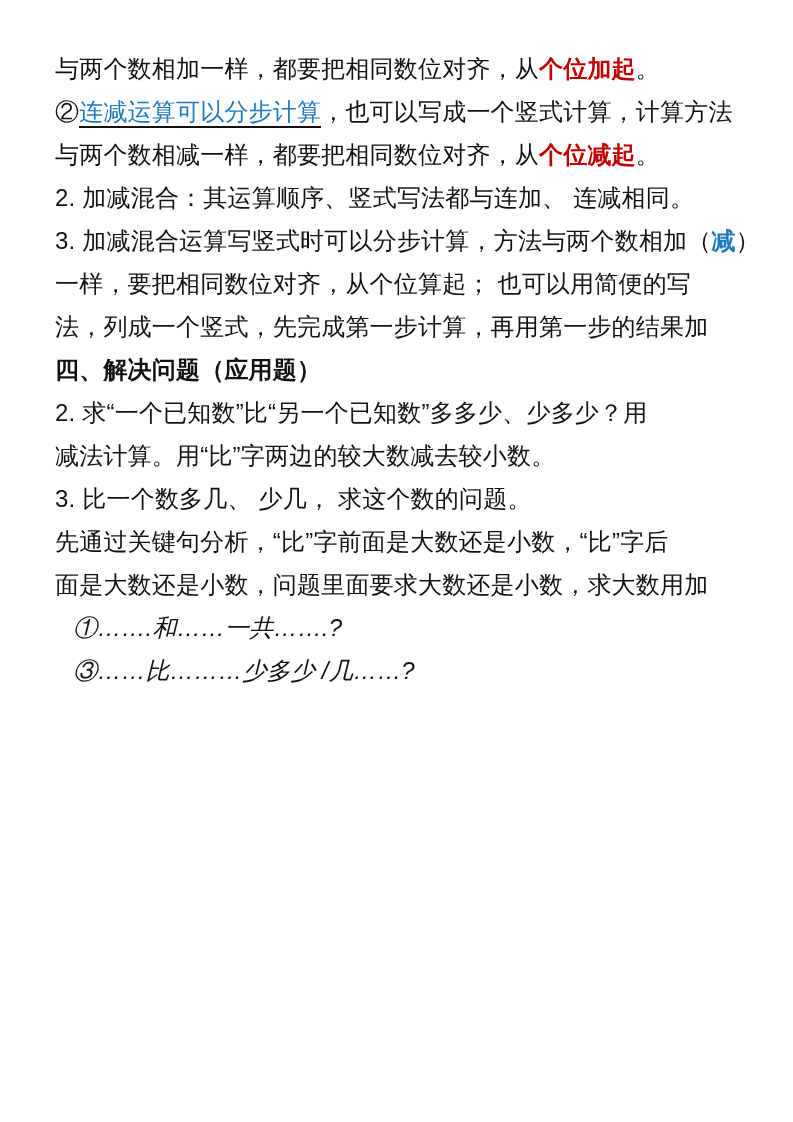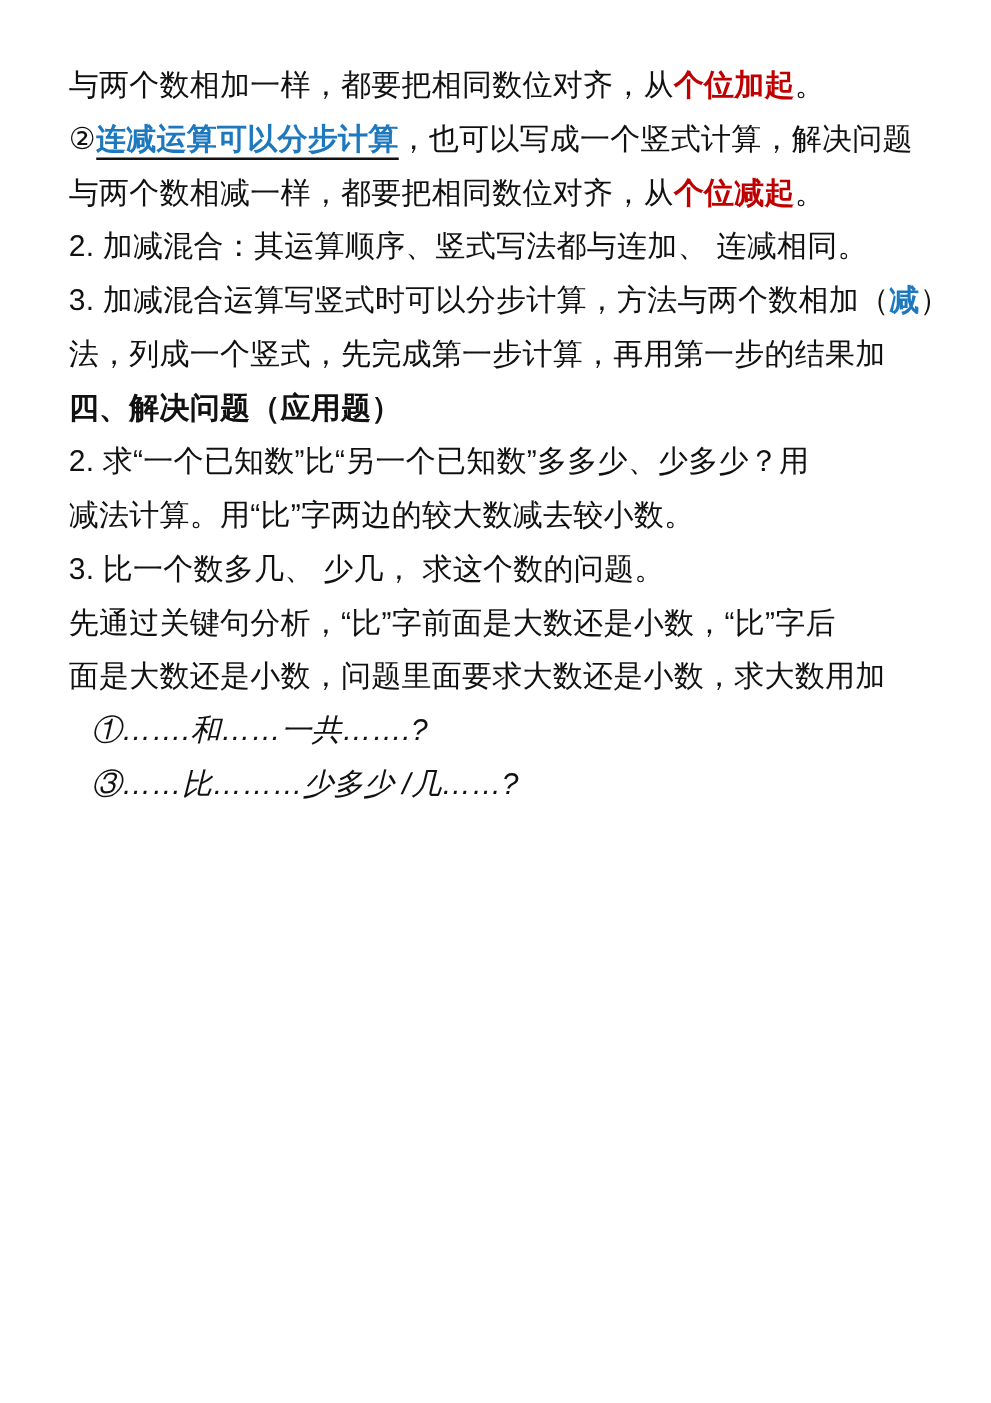--- a/index.html
+++ b/index.html
@@ -35,40 +35,41 @@
   .red {
     color: var(--red, #c00000);
     font-weight: bold;
   }
   .blue {
     color: var(--blue, #1e78be);
     font-weight: bold;
   }
   .blueu {
     color: var(--blue, #1e78be);
-    font-weight: bold;
+    font-weight: normal;
     border-bottom: 2px solid var(--underline, #111111);
     padding-bottom: 1px;
   }
 </style>
 </head>
 <body>
 
 <div class="page">
 
   <p class="line"><span>与两个数相加一样，都要把相同数位对齐，从</span><span class="red">个位加起</span><span>。</span></p>
 
-  <p class="line"><span>②</span><span class="blueu">连减运算可以分步计算</span><span>，也可以写成一个竖式计算，解决问题</span></p>
+  <p class="line"><span>②</span><span class="blueu">连减运算可以分步计算</span><span>，也可以写成一个竖式计算，计算方法</span></p>
 
   <p class="line"><span>与两个数相减一样，都要把相同数位对齐，从</span><span class="red">个位减起</span><span>。</span></p>
 
   <p class="line"><span>2. 加减混合：其运算顺序、竖式写法都与连加、 连减相同。</span></p>
 
   <p class="line"><span>3. 加减混合运算写竖式时可以分步计算，方法与两个数相加（</span><span class="blue">减</span><span>）</span></p>
 
+  <p class="line"><span>一样，要把相同数位对齐，从个位算起； 也可以用简便的写</span></p>
 
   <p class="line"><span>法，列成一个竖式，先完成第一步计算，再用第一步的结果加</span></p>
 
 
   <p class="line heading"><span>四、解决问题（应用题）</span></p>
 
 
   <p class="line"><span>2. 求“一个已知数”比“另一个已知数”多多少、少多少？用</span></p>
 
   <p class="line"><span>减法计算。用“比”字两边的较大数减去较小数。</span></p>

